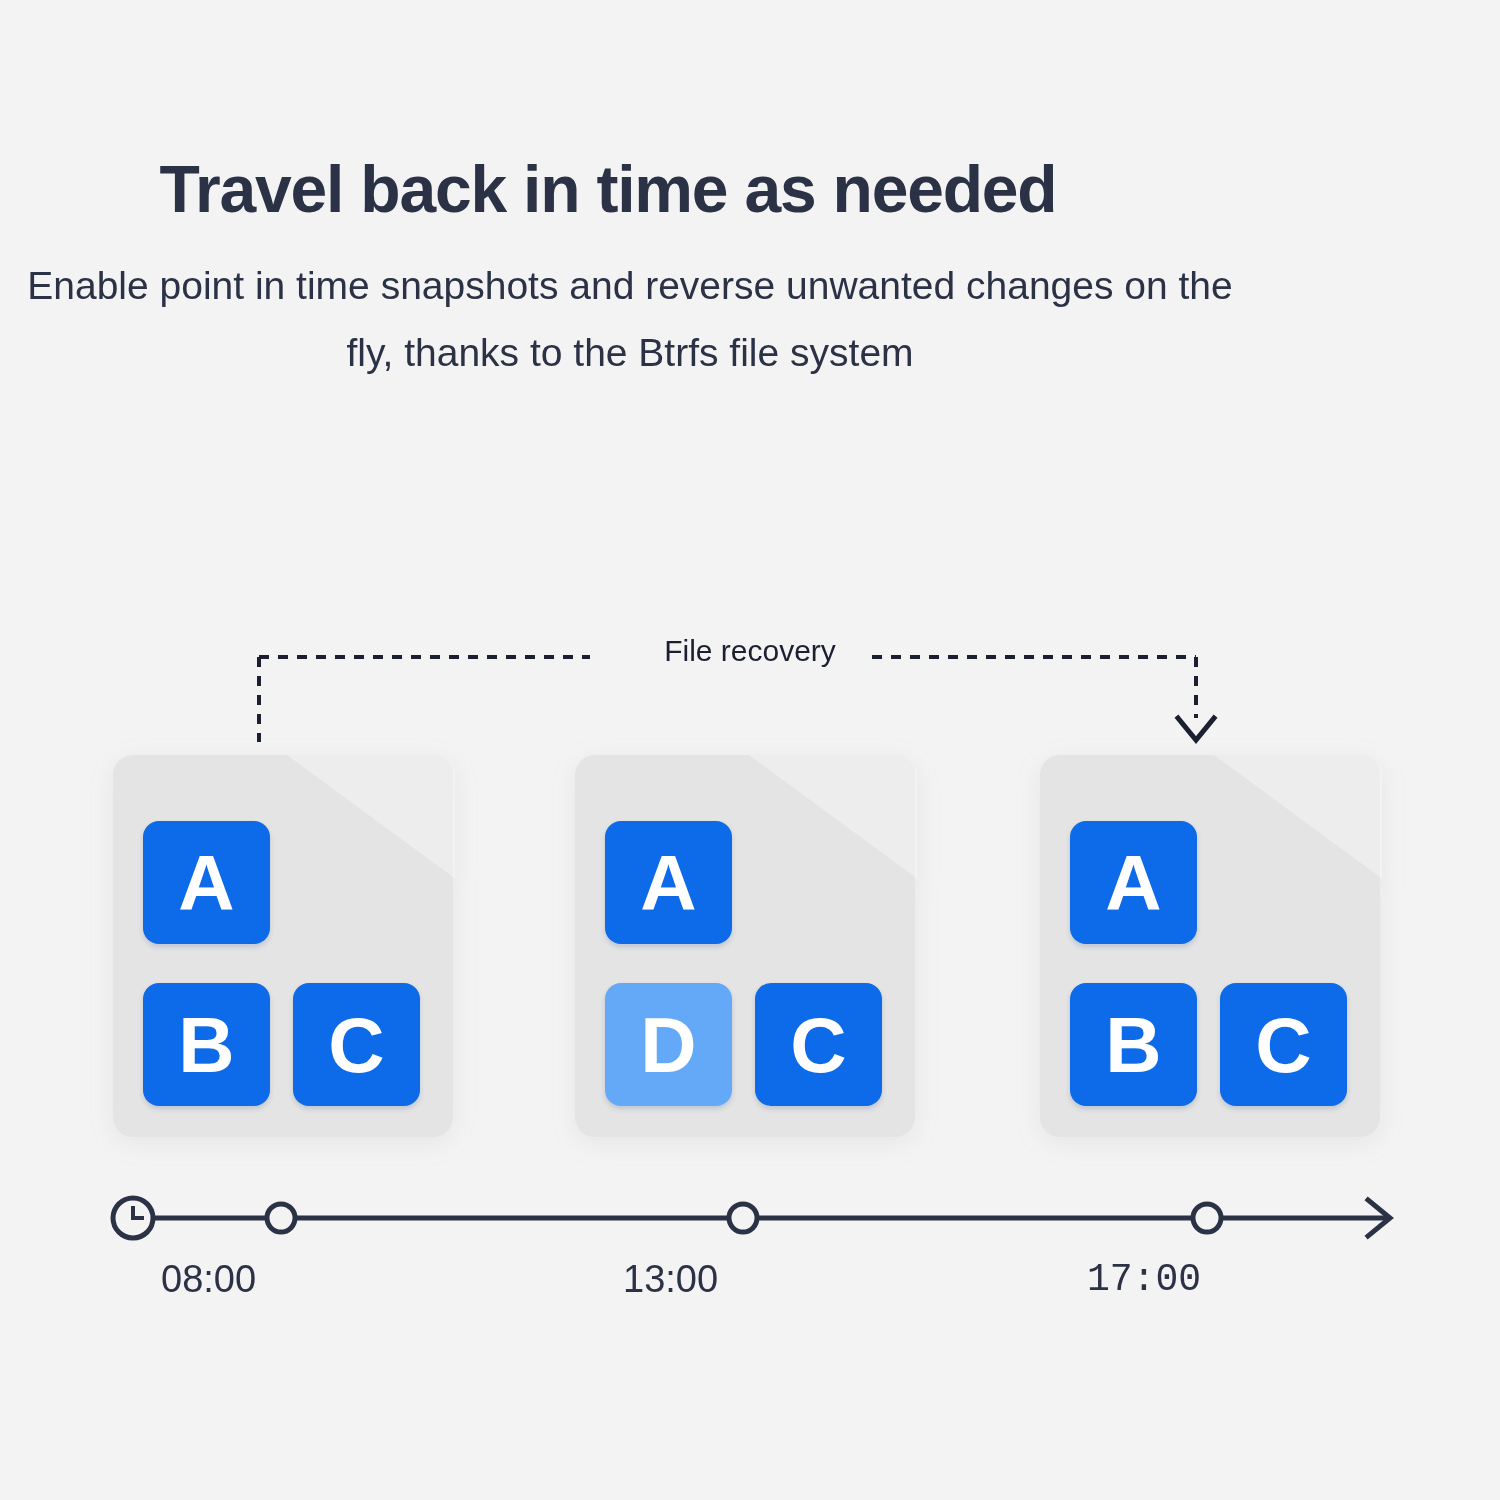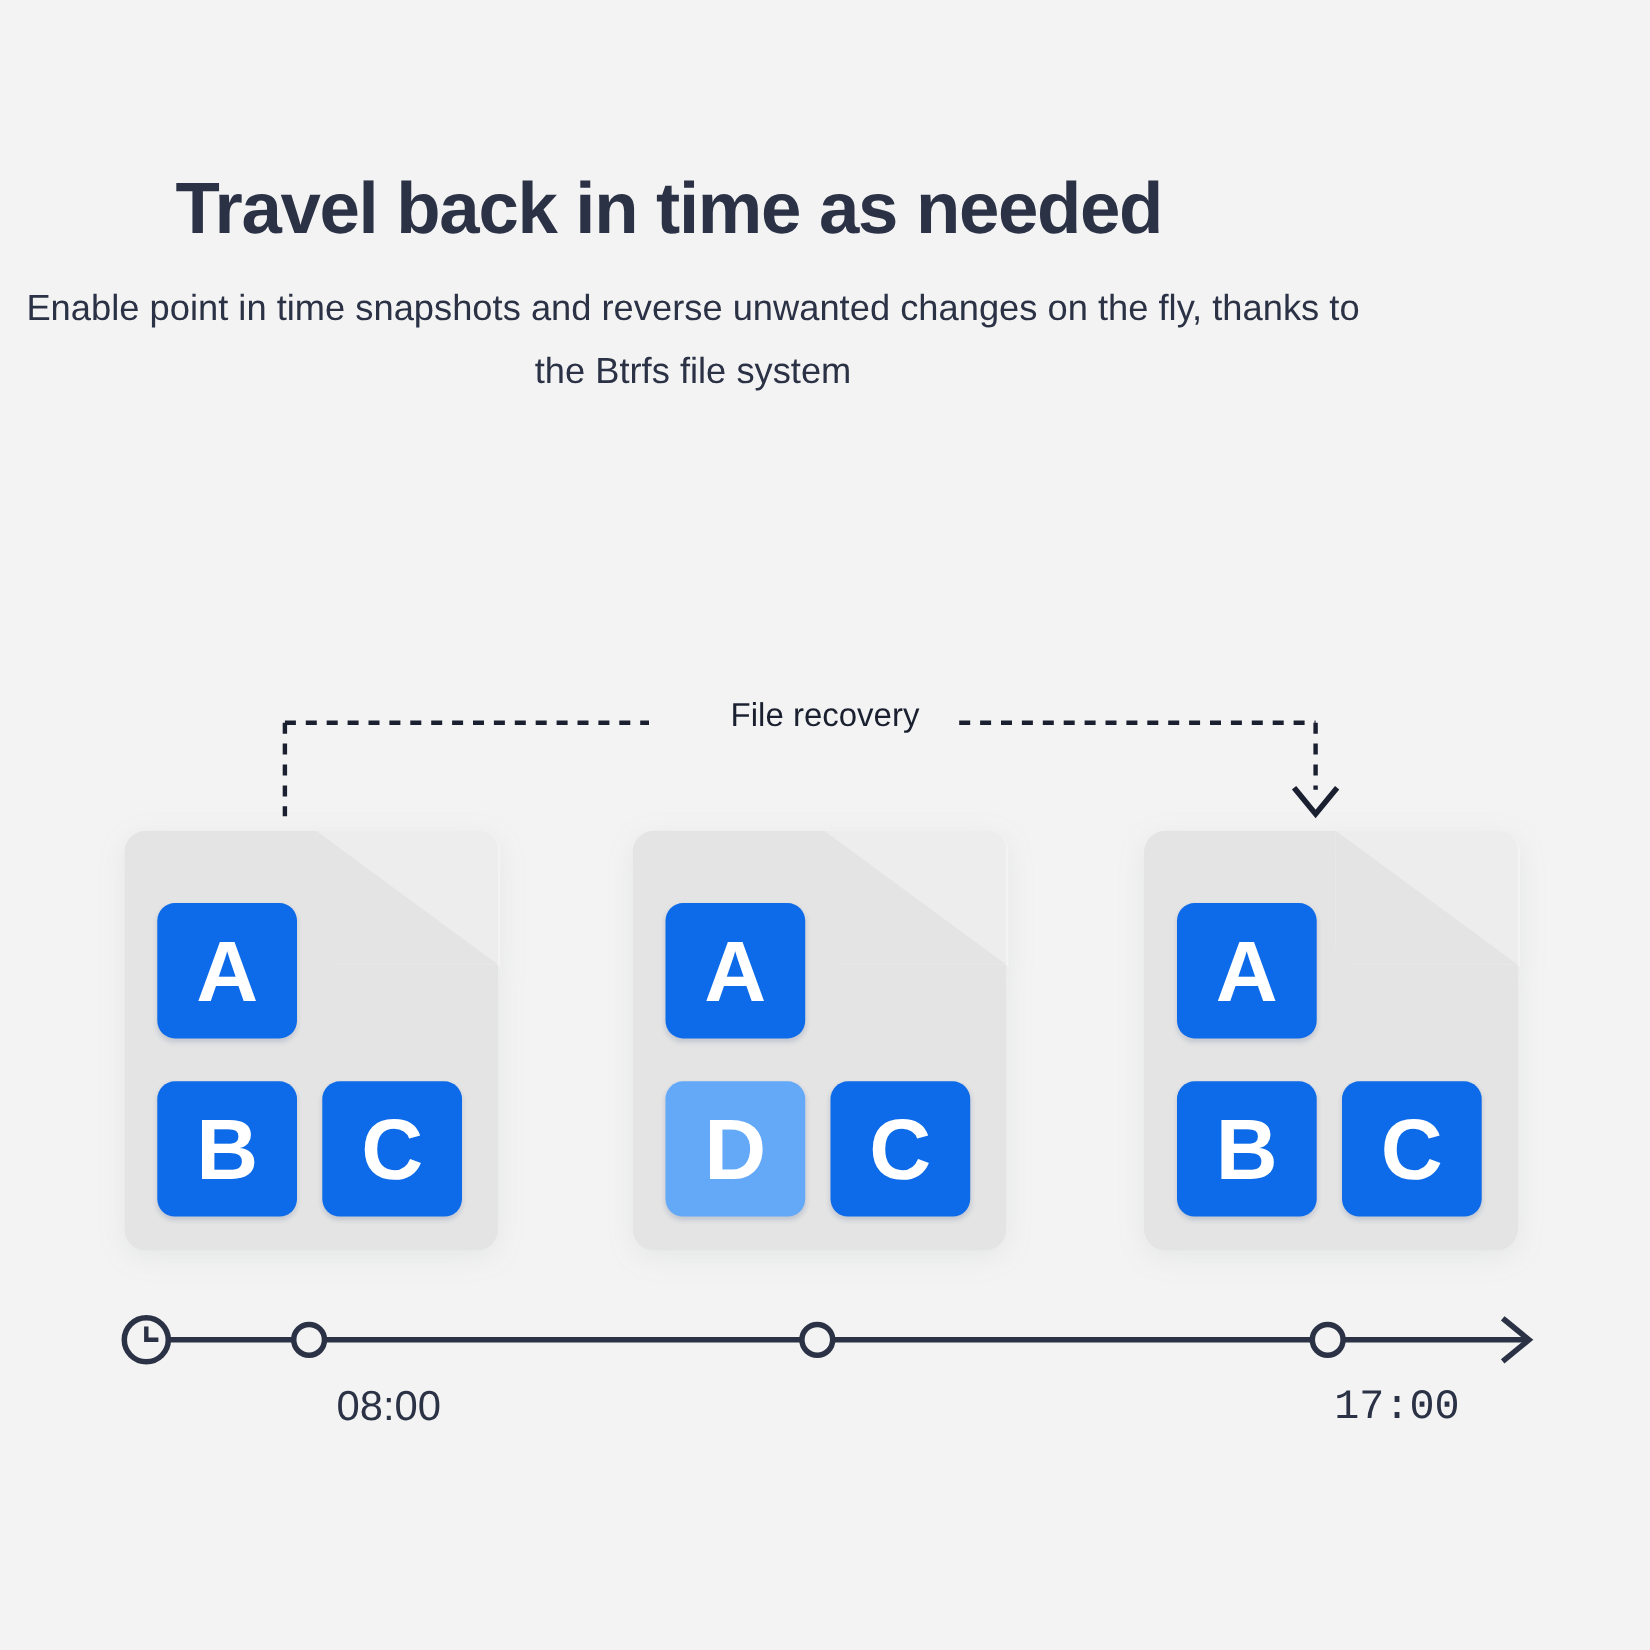--- a/index.html
+++ b/index.html
@@ -26,21 +26,21 @@
   }
   #page-title {
     font-size: 66px;
     font-weight: bold;
     color: #2b3245;
     letter-spacing: -1.2px;
     line-height: 1.05;
     margin: 0;
   }
   #page-subtitle {
-    font-size: 33px;
+    font-size: 39px;
     font-weight: normal;
     color: #2b3245;
     line-height: 1.72;
     margin: 28px auto 0 auto;
     width: 1260px;
   }
 
   
   #diagram {
     position: absolute;
@@ -146,21 +146,21 @@
   }
   .tile.pos-a { left: 30px; top: 66px; }
   .tile.pos-b { left: 30px; top: 228px; }
   .tile.pos-c { left: 180px; top: 228px; }
 
   
   .time-label {
     position: absolute;
     top: 1258px;
     width: 240px;
-    text-align: right;
+    text-align: left;
     font-size: 38px;
     color: #2b3245;
     z-index: 3;
   }
 </style>
 </head>
 <body style="background: rgb(243, 243, 243);">
 
 <div id="header">
   <h1 id="page-title">Travel back in time as needed</h1>
@@ -227,15 +227,16 @@
       <circle cx="133" cy="1218" r="20" fill="#f3f3f3" stroke="#2b3245" stroke-width="5"></circle>
       <path d="M133 1206 L133 1218 L144 1218" stroke="#2b3245" stroke-width="4" fill="none" stroke-linecap="butt"></path>
     </g>
 
     <circle cx="281" cy="1218" r="14" fill="#f3f3f3" stroke="#2b3245" stroke-width="5"></circle>
     <circle cx="743" cy="1218" r="14" fill="#f3f3f3" stroke="#2b3245" stroke-width="5"></circle>
     <circle cx="1207" cy="1218" r="14" fill="#f3f3f3" stroke="#2b3245" stroke-width="5"></circle>
   </svg>
 
   <div class="time-label" style="left:161px;">08:00</div>
+  <div class="time-label" style="left:623px;">13:00</div>
   <div class="time-label" style="left:1087px;font-family:Liberation Mono, monospace;">17:00</div>
 
 </div>
 
 </body></html>

